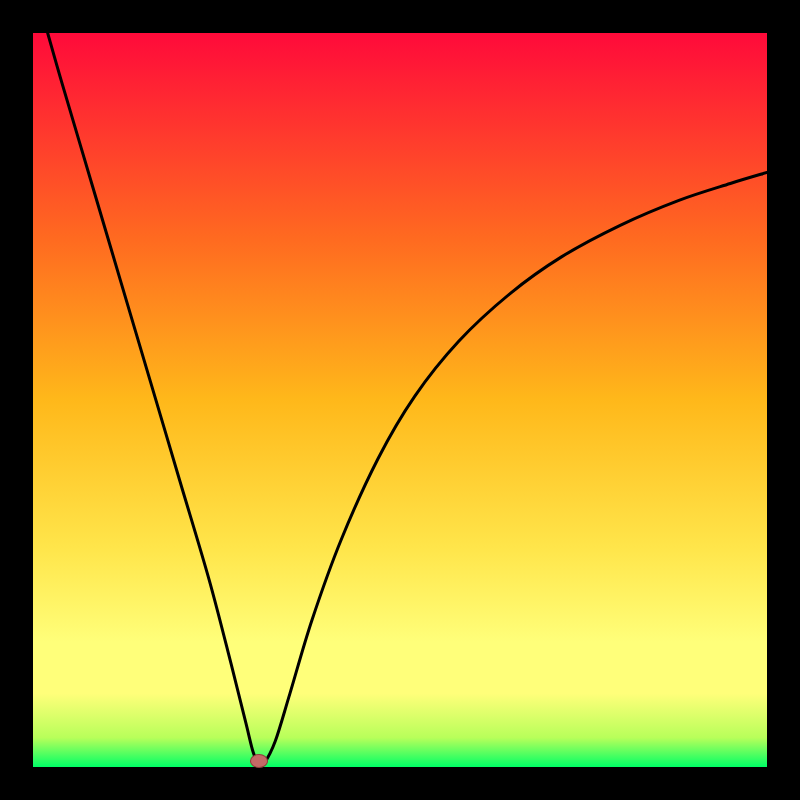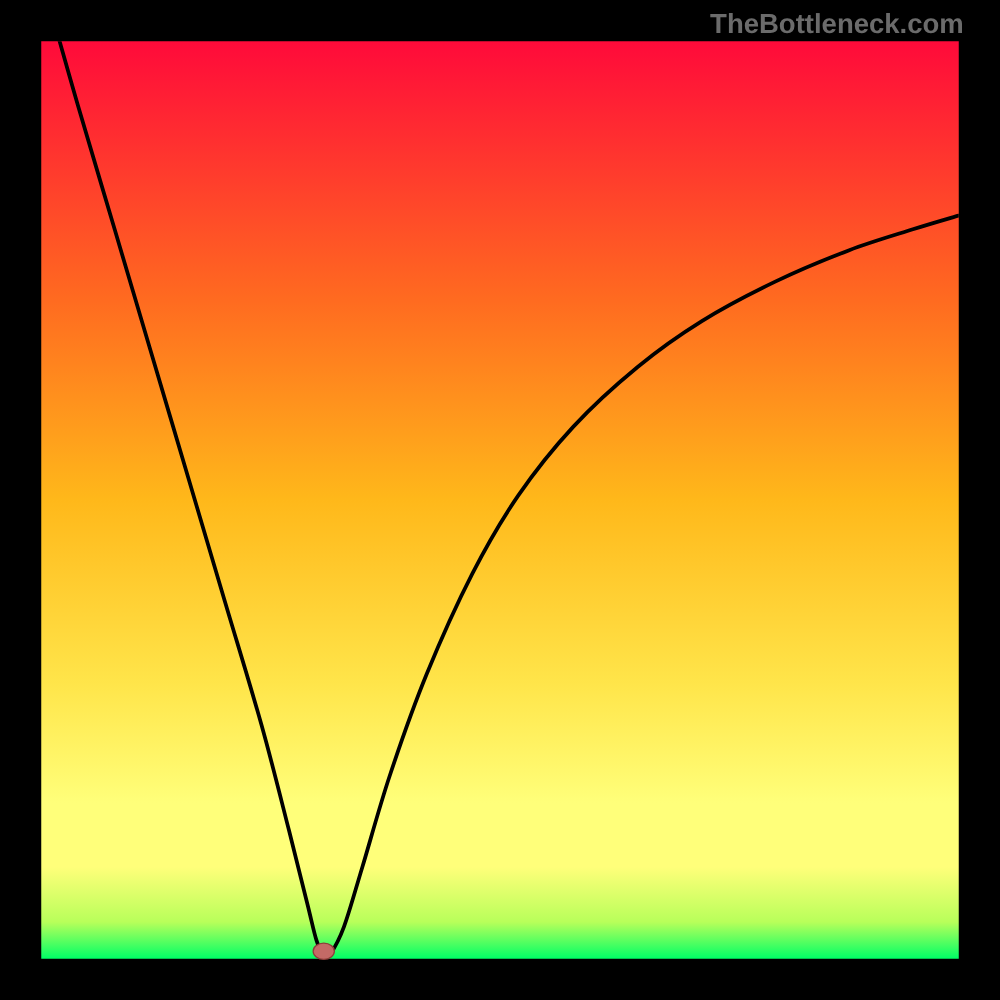--- a/index.html
+++ b/index.html
@@ -46,17 +46,16 @@
 
 <div class="stage">
 
   <div class="plot-area" id="plot-area" style="left: 33px; top: 33px; width: 734px; height: 734px;">
     <div class="gradient-bg" id="gradient-bg" style="background: linear-gradient(rgb(255, 10, 58) 0%, rgb(255, 106, 32) 28%, rgb(255, 184, 26) 50%, rgb(255, 229, 74) 70%, rgb(255, 255, 122) 83%, rgb(255, 255, 122) 90%, rgb(184, 255, 90) 96%, rgb(0, 255, 102) 100%);"></div>
     <svg class="curve" id="curve-svg" width="734" height="734" viewBox="0 0 734 734">
         <path d="M 14.68 0.00 C 17.13 8.56, 22.02 26.30, 29.36 51.38 C 36.70 76.46, 48.93 117.44, 58.72 150.47 C 68.51 183.50, 78.29 216.53, 88.08 249.56 C 97.87 282.59, 107.65 315.62, 117.44 348.65 C 127.23 381.68, 137.01 414.71, 146.80 447.74 C 156.59 480.77, 167.60 516.25, 176.16 546.83 C 184.72 577.41, 192.06 607.38, 198.18 631.24 C 204.30 655.10, 209.19 675.28, 212.86 689.96 C 216.53 704.64, 218.00 712.35, 220.20 719.32 C 222.40 726.29, 224.24 729.96, 226.07 731.80 C 227.91 733.63, 228.52 734.24, 231.21 730.33 C 233.90 726.42, 237.94 719.93, 242.22 708.31 C 246.50 696.69, 250.78 680.78, 256.90 660.60 C 263.02 640.42, 270.36 612.89, 278.92 587.20 C 287.48 561.51, 297.27 533.37, 308.28 506.46 C 319.29 479.55, 332.75 449.58, 344.98 425.72 C 357.21 401.87, 368.22 382.90, 381.68 363.33 C 395.14 343.76, 409.82 325.41, 425.72 308.28 C 441.62 291.15, 459.97 274.64, 477.10 260.57 C 494.23 246.50, 510.13 235.25, 528.48 223.87 C 546.83 212.49, 567.63 201.73, 587.20 192.31 C 606.77 182.89, 627.57 174.32, 645.92 167.35 C 664.27 160.38, 682.62 155.12, 697.30 150.47 C 711.98 145.82, 727.88 141.29, 734.00 139.46" fill="none" stroke="#000000" stroke-width="3" stroke-linecap="round" stroke-linejoin="round"></path>
       </svg>
   </div>
 
-  <div class="watermark" id="watermark" style="right: 29px; top: 6px; font-size: 22px;">TheBottleneck.com</div>
 
   <div class="marker" id="min-marker" style="left: 259px; top: 761px; width: 16px; height: 12px; background: rgb(196, 106, 102); border: 1px solid rgb(142, 62, 58);"></div>
 
 </div>
 
 </body></html>

